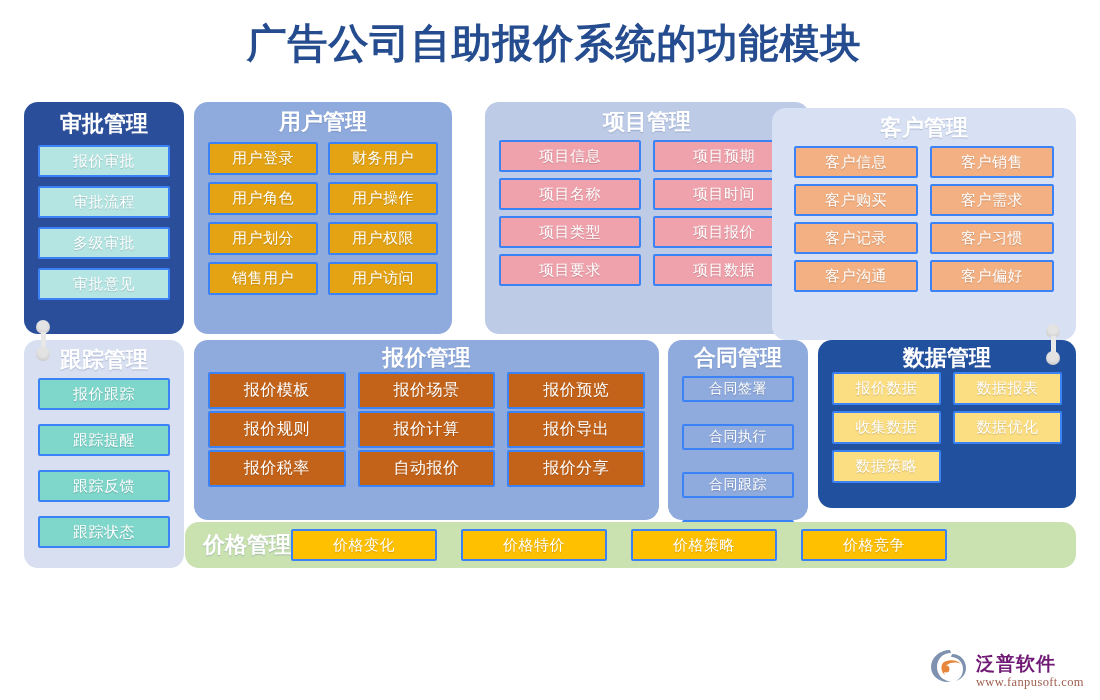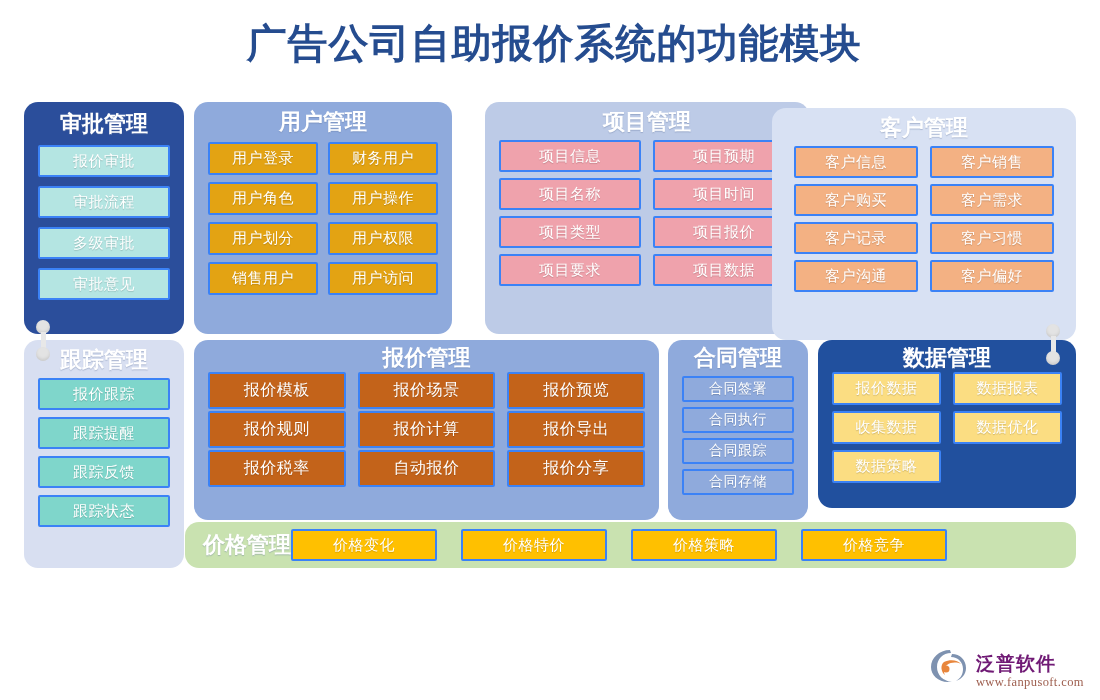--- a/index.html
+++ b/index.html
@@ -107,41 +107,41 @@
   #panel-customer .grid { grid-template-columns: 1fr 1fr; gap: 6px 12px; }
   #panel-customer .cell { background: #F3B183; height: 32px; }
 
   
   #panel-track {
     left: 24px; top: 240px; width: 160px; height: 228px;
     background: #D8DFF1;
     padding: 8px 14px 12px 14px;
   }
   #panel-track .panel-title { margin-bottom: 6px; }
-  #panel-track .grid { grid-template-columns: 1fr; }
+  #panel-track .grid { grid-template-columns: 1fr; gap: 14px; }
   #panel-track .cell { background: #7FD6CB; height: 32px; }
 
   
   #panel-quote {
     left: 194px; top: 240px; width: 465px; height: 180px;
     background: #8FAADC;
     padding: 6px 14px 10px 14px;
   }
   #panel-quote .panel-title { margin-bottom: 2px; }
   #panel-quote .grid { grid-template-columns: 1fr 1fr 1fr; gap: 2px 12px; }
   #panel-quote .cell { background: #C3631A; height: 37px; font-size: 16px; }
 
   
   #panel-contract {
     left: 668px; top: 240px; width: 140px; height: 180px;
     background: #8FAADC;
     padding: 6px 14px 10px 14px;
   }
   #panel-contract .panel-title { margin-bottom: 6px; }
-  #panel-contract .grid { grid-template-columns: 1fr; gap: 5px; }
+  #panel-contract .grid { grid-template-columns: 1fr; gap: 22px; }
   #panel-contract .cell { background: transparent; height: 26px; font-size: 14px; }
 
   
   #panel-data {
     left: 818px; top: 240px; width: 258px; height: 168px;
     background: #21509E;
     padding: 6px 14px 10px 14px;
   }
   #panel-data .panel-title { margin-bottom: 2px; }
   #panel-data .grid { grid-template-columns: 1fr 1fr; gap: 6px 12px; }

